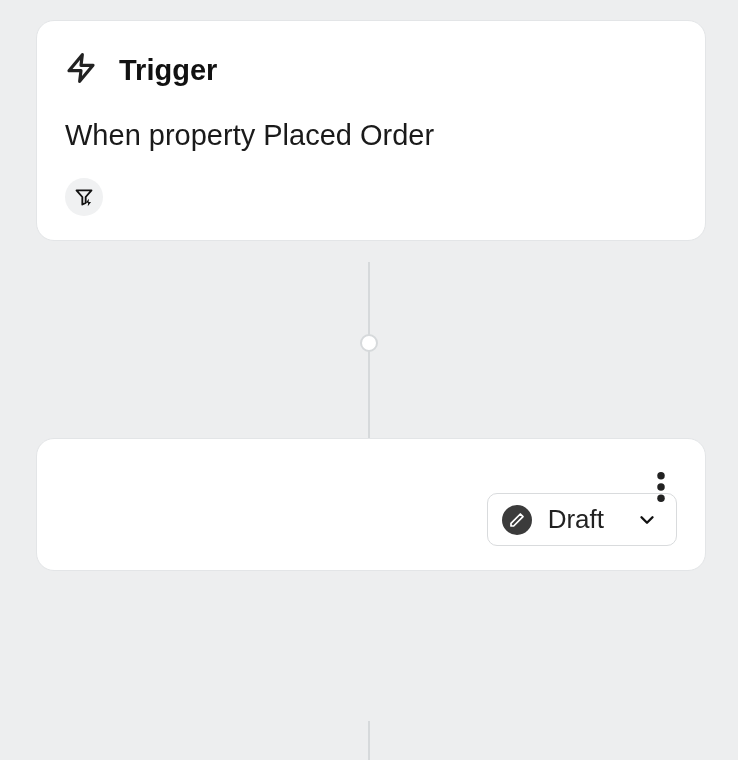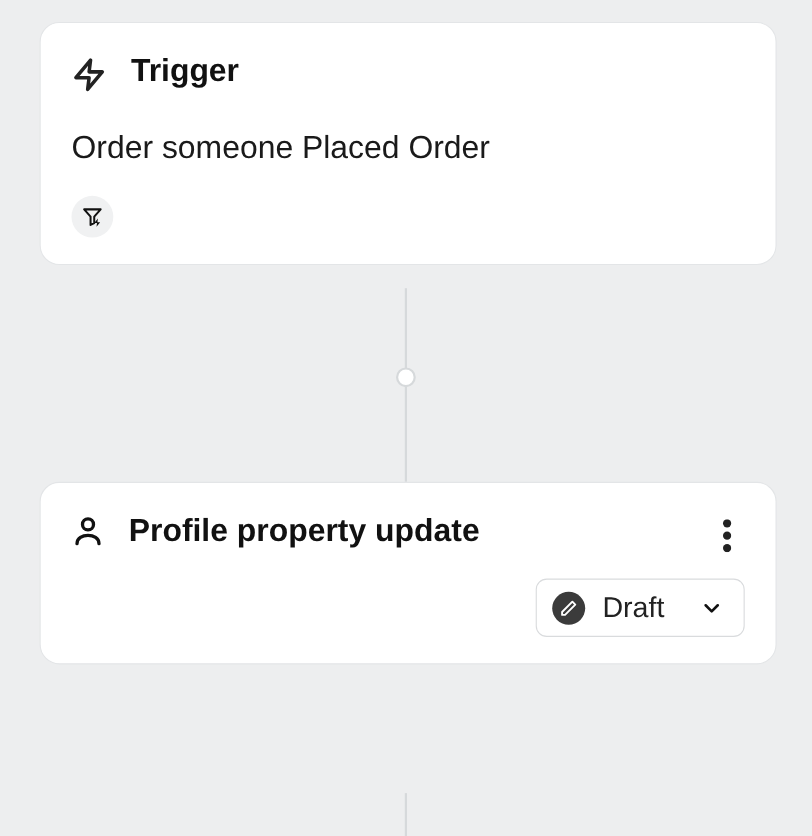--- a/index.html
+++ b/index.html
@@ -42,21 +42,21 @@
     right: 32px;
     background: #fff;
     border: 1px solid #e3e5e7;
     border-radius: 18px;
     padding: 28px 28px 24px 28px;
   }
   .card.trigger { top: 20px; }
   .card.action { top: 438px; }
   .card-header {
     display: flex;
-    align-items: flex-start;
+    align-items: flex-end;
     gap: 22px;
   }
   .card-title {
     font-size: 29px;
     font-weight: 700;
     color: #111;
   }
   .card-body {
     margin-top: 32px;
     font-size: 29px;
@@ -125,50 +125,41 @@
 
   <div class="card trigger">
     <div class="card-header">
       <span>
         <svg width="32" height="38" viewBox="0 0 24 24" fill="none" stroke="#222" stroke-width="2.4" stroke-linecap="round" stroke-linejoin="round">
           <polygon points="13 2 3 14 12 14 11 22 21 10 12 10 13 2"></polygon>
         </svg>
       </span>
       <span class="card-title">Trigger</span>
     </div>
-    <div class="card-body">Order someone Placed Order</div>
+    <div class="card-body">When property Placed Order</div>
     <div>
       <span class="icon-chip">
         <svg width="20" height="20" viewBox="0 0 24 24" fill="none" stroke="#111" stroke-width="2.2" stroke-linecap="round" stroke-linejoin="round">
           <polygon points="3 4 21 4 14 12 14 19 10 21 10 12 3 4"></polygon>
           <polygon points="18 14 14 19 17 19 16.5 23 20.5 18 17.5 18 18 14" fill="#111" stroke="none"></polygon>
         </svg>
       </span>
     </div>
   </div>
 
   <div class="card action">
     <button class="more-btn">
       <span>
         <svg width="8" height="30" viewBox="0 0 6 24" fill="#222">
           <circle cx="3" cy="3" r="3"></circle>
           <circle cx="3" cy="12" r="3"></circle>
           <circle cx="3" cy="21" r="3"></circle>
         </svg>
       </span>
     </button>
-    <div class="card-header">
-      <span>
-        <svg width="30" height="32" viewBox="0 0 24 24" fill="none" stroke="#111" stroke-width="2.4" stroke-linecap="round" stroke-linejoin="round">
-          <circle cx="12" cy="7" r="4"></circle>
-          <path d="M4 21c0-4 4-6 8-6s8 2 8 6"></path>
-        </svg>
-      </span>
-      <span class="card-title">Profile property update</span>
-    </div>
     <div class="card-footer">
       <div class="status-btn">
         <span class="pencil-badge">
           <svg width="16" height="16" viewBox="0 0 24 24" fill="none" stroke="#fff" stroke-width="2.6" stroke-linecap="round" stroke-linejoin="round">
             <path d="M17 3l4 4L7 21H3v-4L17 3z"></path>
           </svg>
         </span>
         <span>Draft</span>
         <span style="margin-left:16px;">
           <svg width="22" height="22" viewBox="0 0 24 24" fill="none" stroke="#111" stroke-width="2.6" stroke-linecap="round" stroke-linejoin="round">

